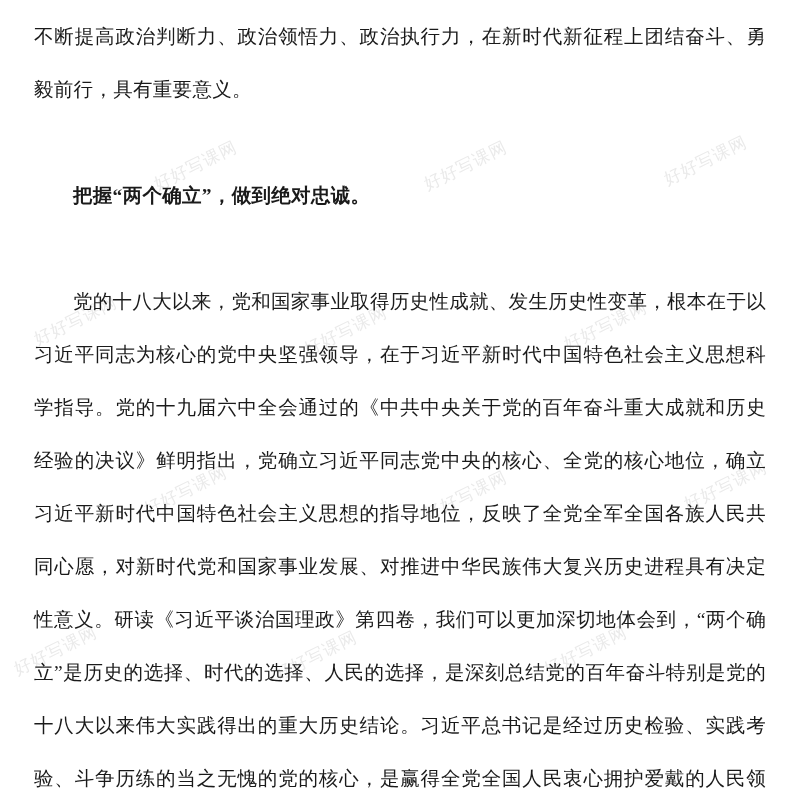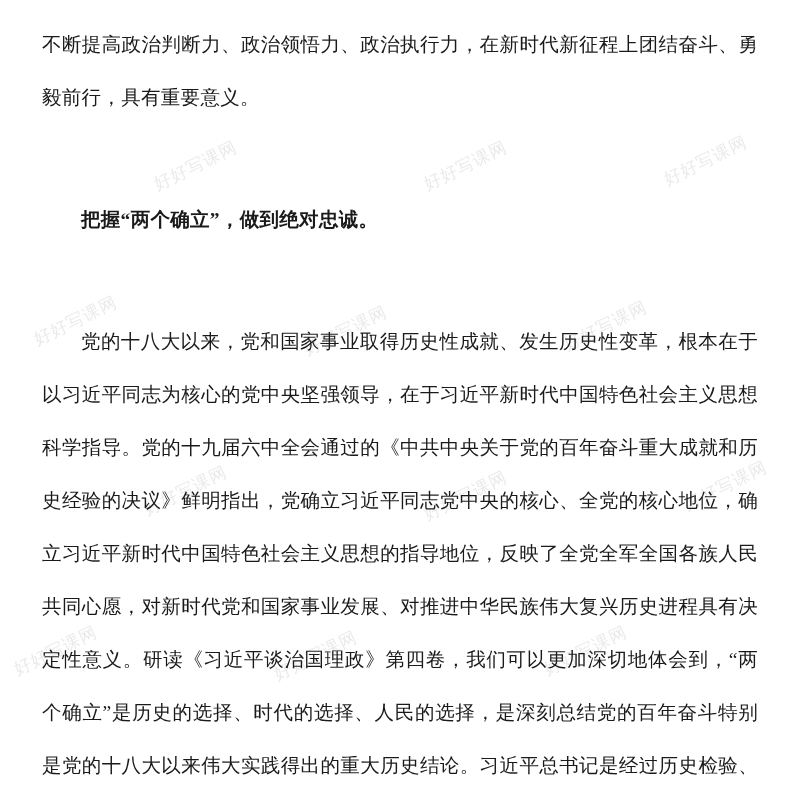--- a/index.html
+++ b/index.html
@@ -24,21 +24,21 @@
     position: relative;
     z-index: 2;
     font-size: 19.5px;
     line-height: 53px;
     color: #1a1a1a;
     text-align: justify;
     text-justify: inter-ideograph;
     letter-spacing: 0.3px;
   }
   .para {
-    margin: 8px;
+    margin: 0;
     text-indent: 2em;
   }
   .para.no-indent {
     text-indent: 0;
   }
   .para.heading {
     font-weight: bold;
     text-indent: 2em;
   }
   .spacer {

